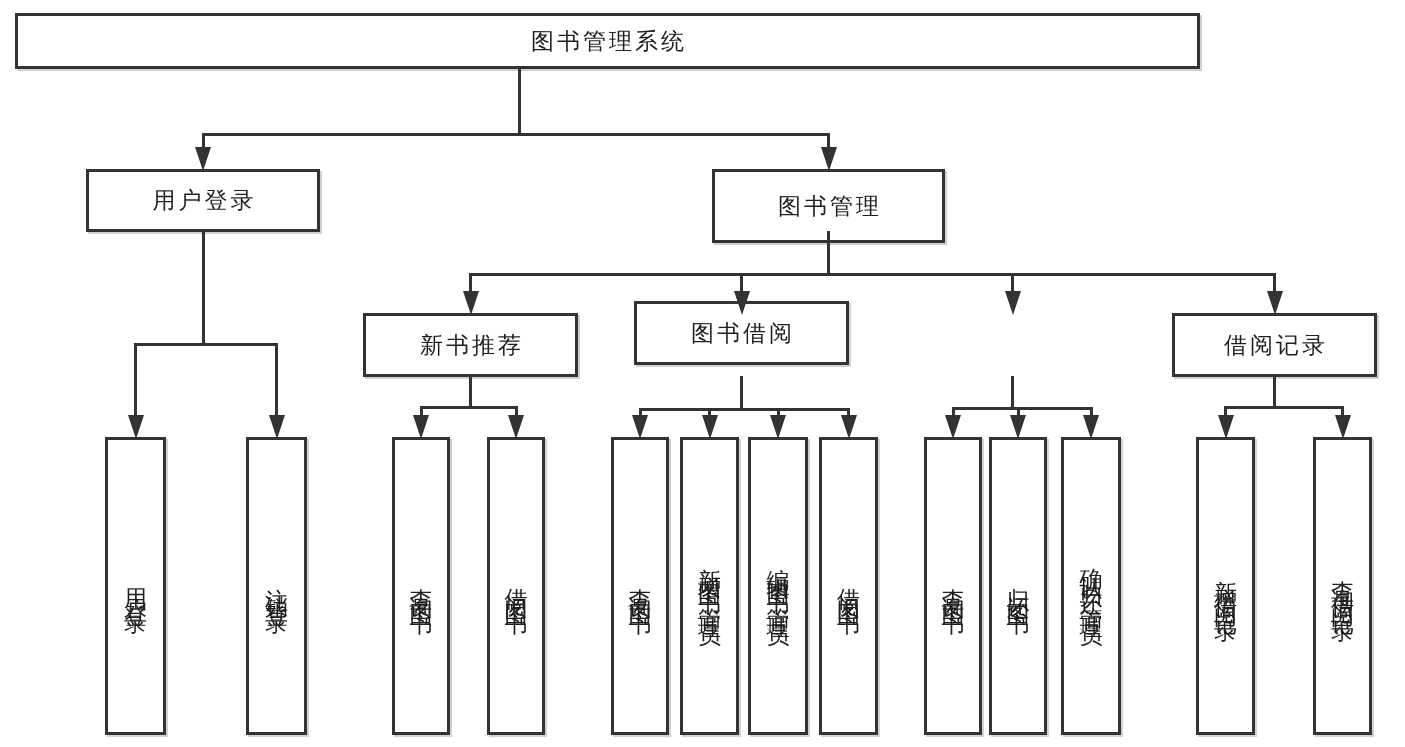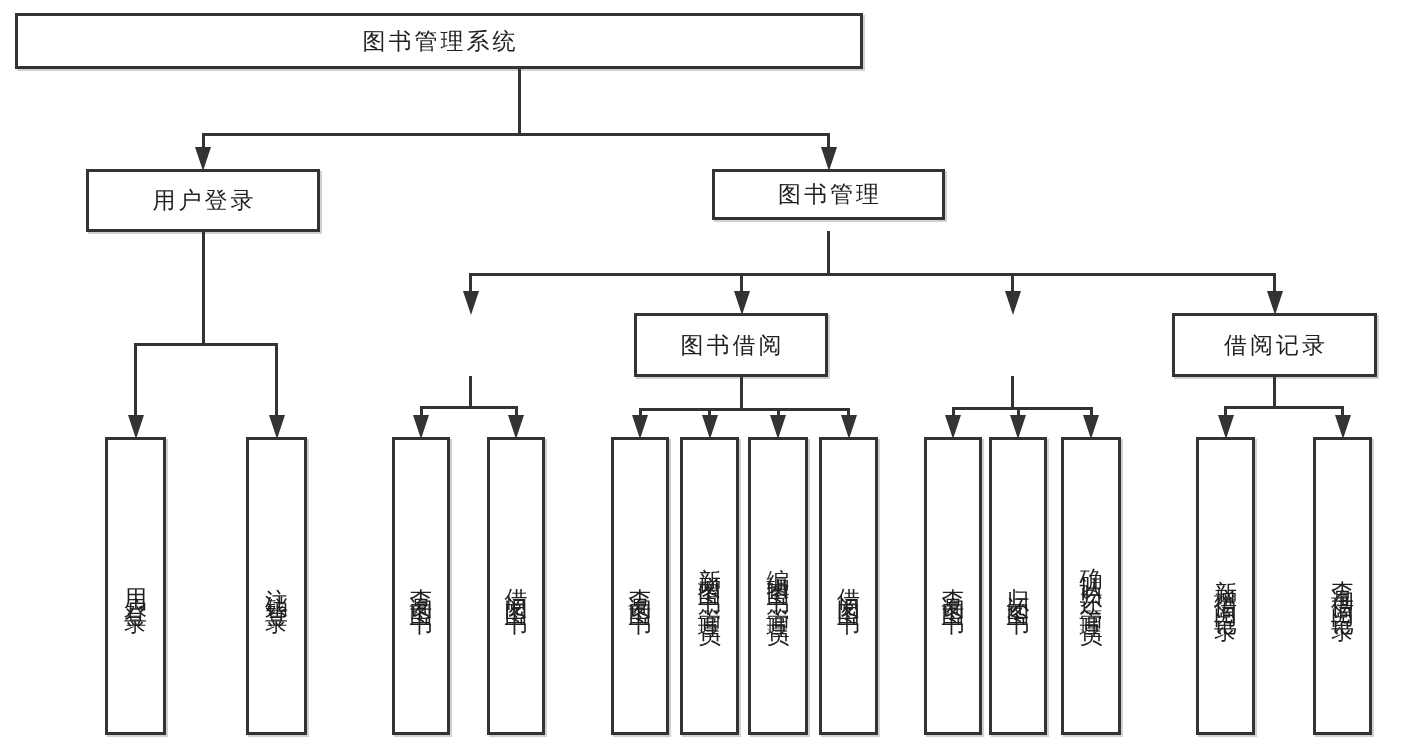--- a/index.html
+++ b/index.html
@@ -66,30 +66,33 @@
     letter-spacing: 1px;
     color: var(--wm);
     z-index: 6;
     white-space: nowrap;
   }
 </style>
 </head>
 <body>
 
 <div class="stage" style="--line: #333333; --text: #1f1f1f; --wm: #b3b3b3;">
-<div class="node horizontal" style="left: 15px; top: 13px; width: 848px; height: 56px;">
+<div class="node horizontal" style="left: 15px; top: 13px; width: 1185px; height: 56px;">
       <span class="label">图书管理系统</span>
     </div>
     <div class="node horizontal" style="left: 86px; top: 169px; width: 234px; height: 63px;">
       <span class="label">用户登录</span>
     </div>
-    <div class="node horizontal" style="left: 712px; top: 169px; width: 233px; height: 51px; align-items: center;">
+    <div class="node horizontal" style="left: 712px; top: 169px; width: 233px; height: 74px; align-items: center;">
       <span class="label">图书管理</span>
     </div>
-    <div class="node horizontal" style="left: 634px; top: 313px; width: 194px; height: 64px;">
+    <div class="node horizontal" style="left: 363px; top: 313px; width: 215px; height: 64px;">
+      <span class="label">新书推荐</span>
+    </div>
+    <div class="node horizontal" style="left: 634px; top: 301px; width: 215px; height: 64px;">
       <span class="label">图书借阅</span>
     </div>
     <div class="node horizontal" style="left: 1172px; top: 313px; width: 205px; height: 64px;">
       <span class="label">借阅记录</span>
     </div>
     <div class="node vertical" style="left: 105px; top: 437px; width: 61px; height: 298px;">
       <span class="label">用户登录</span>
     </div>
     <div class="node vertical" style="left: 246px; top: 437px; width: 61px; height: 298px;">
       <span class="label">注销登录</span>

